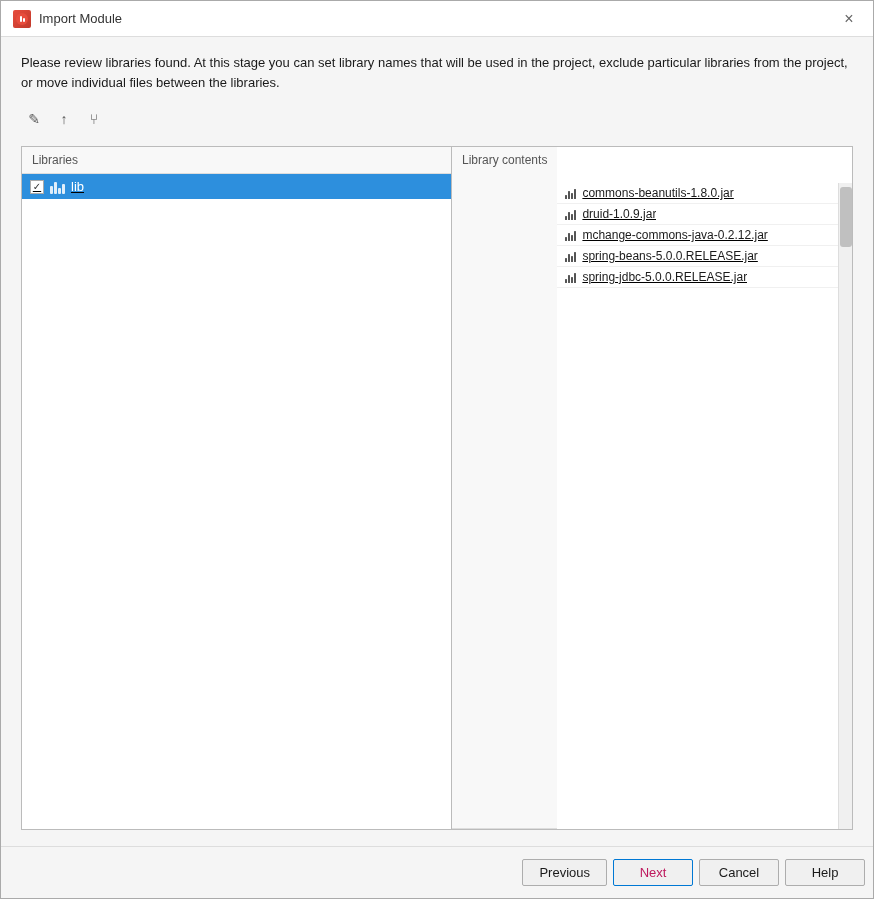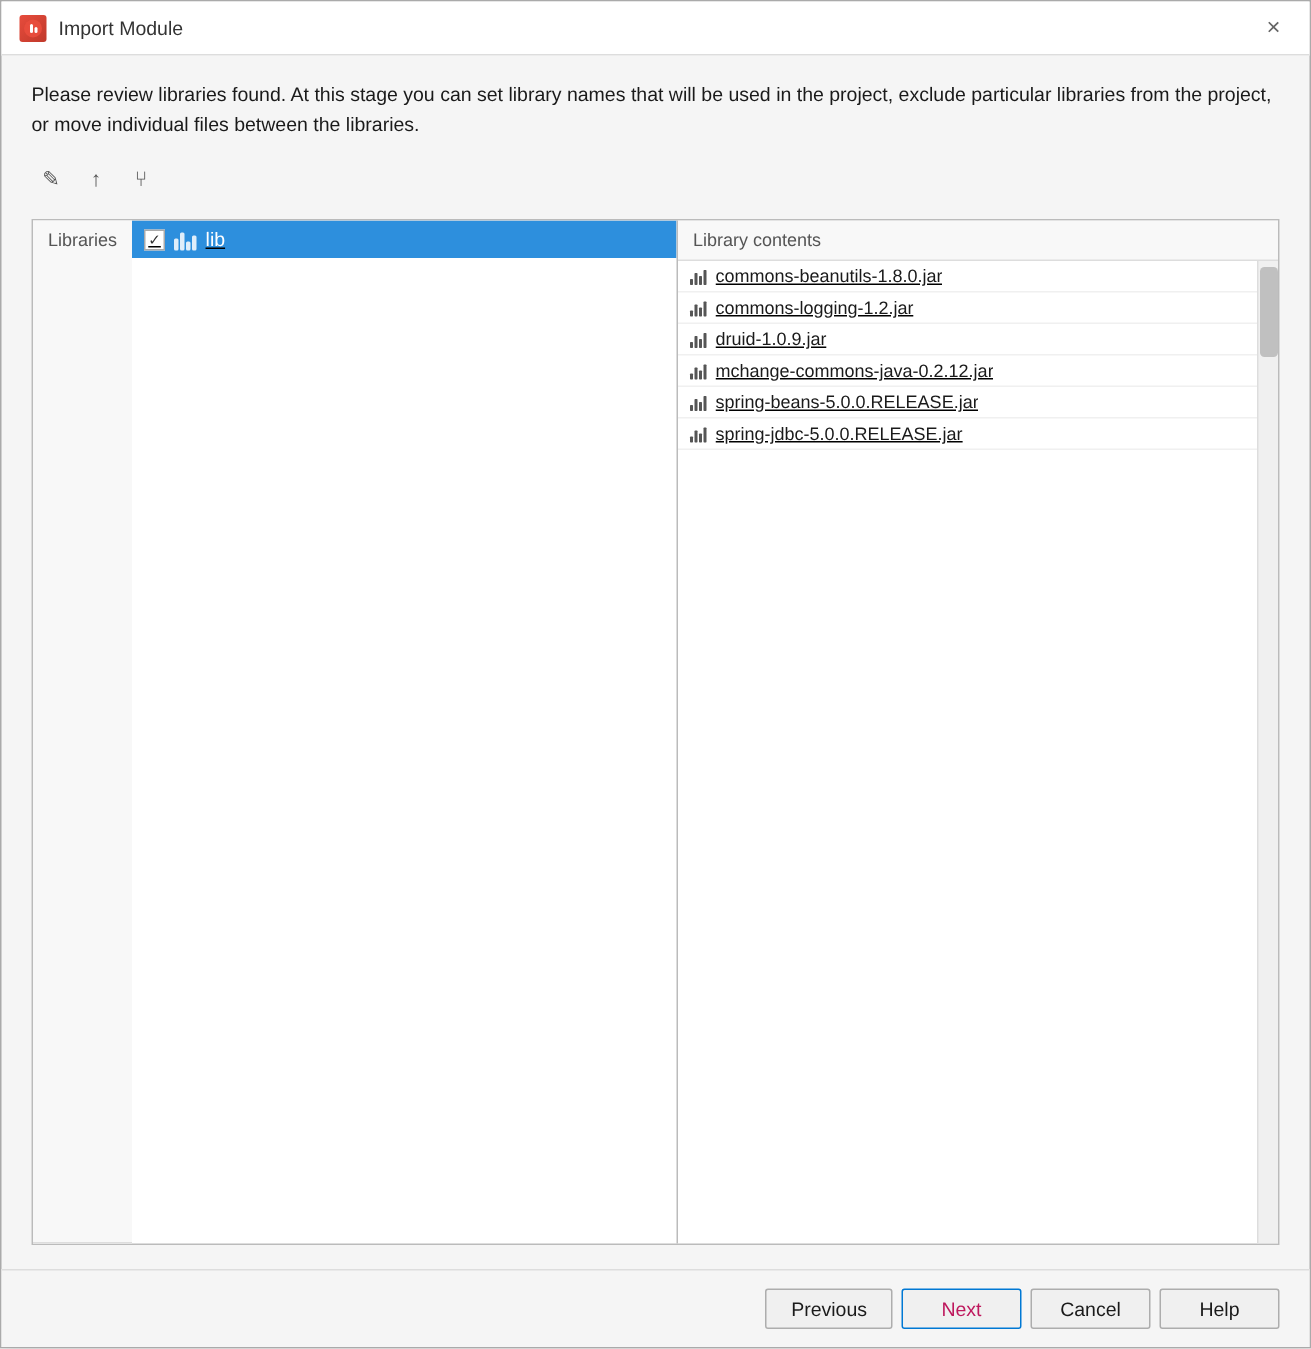--- a/index.html
+++ b/index.html
@@ -102,25 +102,26 @@
       gap: 0;
       flex: 1;
       border: 1px solid #bbb;
       background: white;
     }
     .left-panel {
       width: 430px;
       min-width: 430px;
       border-right: 1px solid #bbb;
       display: flex;
+      flex-direction: column;
     }
     .right-panel {
       flex: 1;
       display: flex;
-      flex-direction: column;
+      flex-direction: row;
       overflow: hidden;
     }
     .panel-header {
       padding: 6px 10px;
       font-size: 12px;
       color: #555;
       border-bottom: 1px solid #ddd;
       background: #f8f8f8;
     }
     .panel-content {
@@ -199,24 +200,25 @@
       background: #f0f0f0;
       border-left: 1px solid #ddd;
       display: flex;
       flex-direction: column;
       align-items: center;
     }
     .right-panel-inner {
       display: flex;
       flex: 1;
       overflow: hidden;
+      margin-top: 36px;
     }
 
     .dialog-footer {
-      padding: 12px 20px;
+      padding: 12px 8px;
       display: flex;
       justify-content: flex-end;
       gap: 6px;
       border-top: 1px solid #ddd;
       background: #f5f5f5;
     }
     .footer-btn {
       min-width: 80px;
       padding: 5px 16px;
       font-size: 13px;
@@ -291,29 +293,20 @@
                 </div>
                 <span class="file-name">commons-beanutils-1.8.0.jar</span>
               </li>
               <li class="file-item">
                 <div class="file-icon">
                   <div class="fbar" style="height:4px;"></div>
                   <div class="fbar" style="height:8px;"></div>
                   <div class="fbar" style="height:6px;"></div>
                   <div class="fbar" style="height:10px;"></div>
                 </div>
-                <span class="file-name">commons-logging-1.2.jar</span>
-              </li>
-              <li class="file-item">
-                <div class="file-icon">
-                  <div class="fbar" style="height:4px;"></div>
-                  <div class="fbar" style="height:8px;"></div>
-                  <div class="fbar" style="height:6px;"></div>
-                  <div class="fbar" style="height:10px;"></div>
-                </div>
                 <span class="file-name">druid-1.0.9.jar</span>
               </li>
               <li class="file-item">
                 <div class="file-icon">
                   <div class="fbar" style="height:4px;"></div>
                   <div class="fbar" style="height:8px;"></div>
                   <div class="fbar" style="height:6px;"></div>
                   <div class="fbar" style="height:10px;"></div>
                 </div>
                 <span class="file-name">mchange-commons-java-0.2.12.jar</span>

